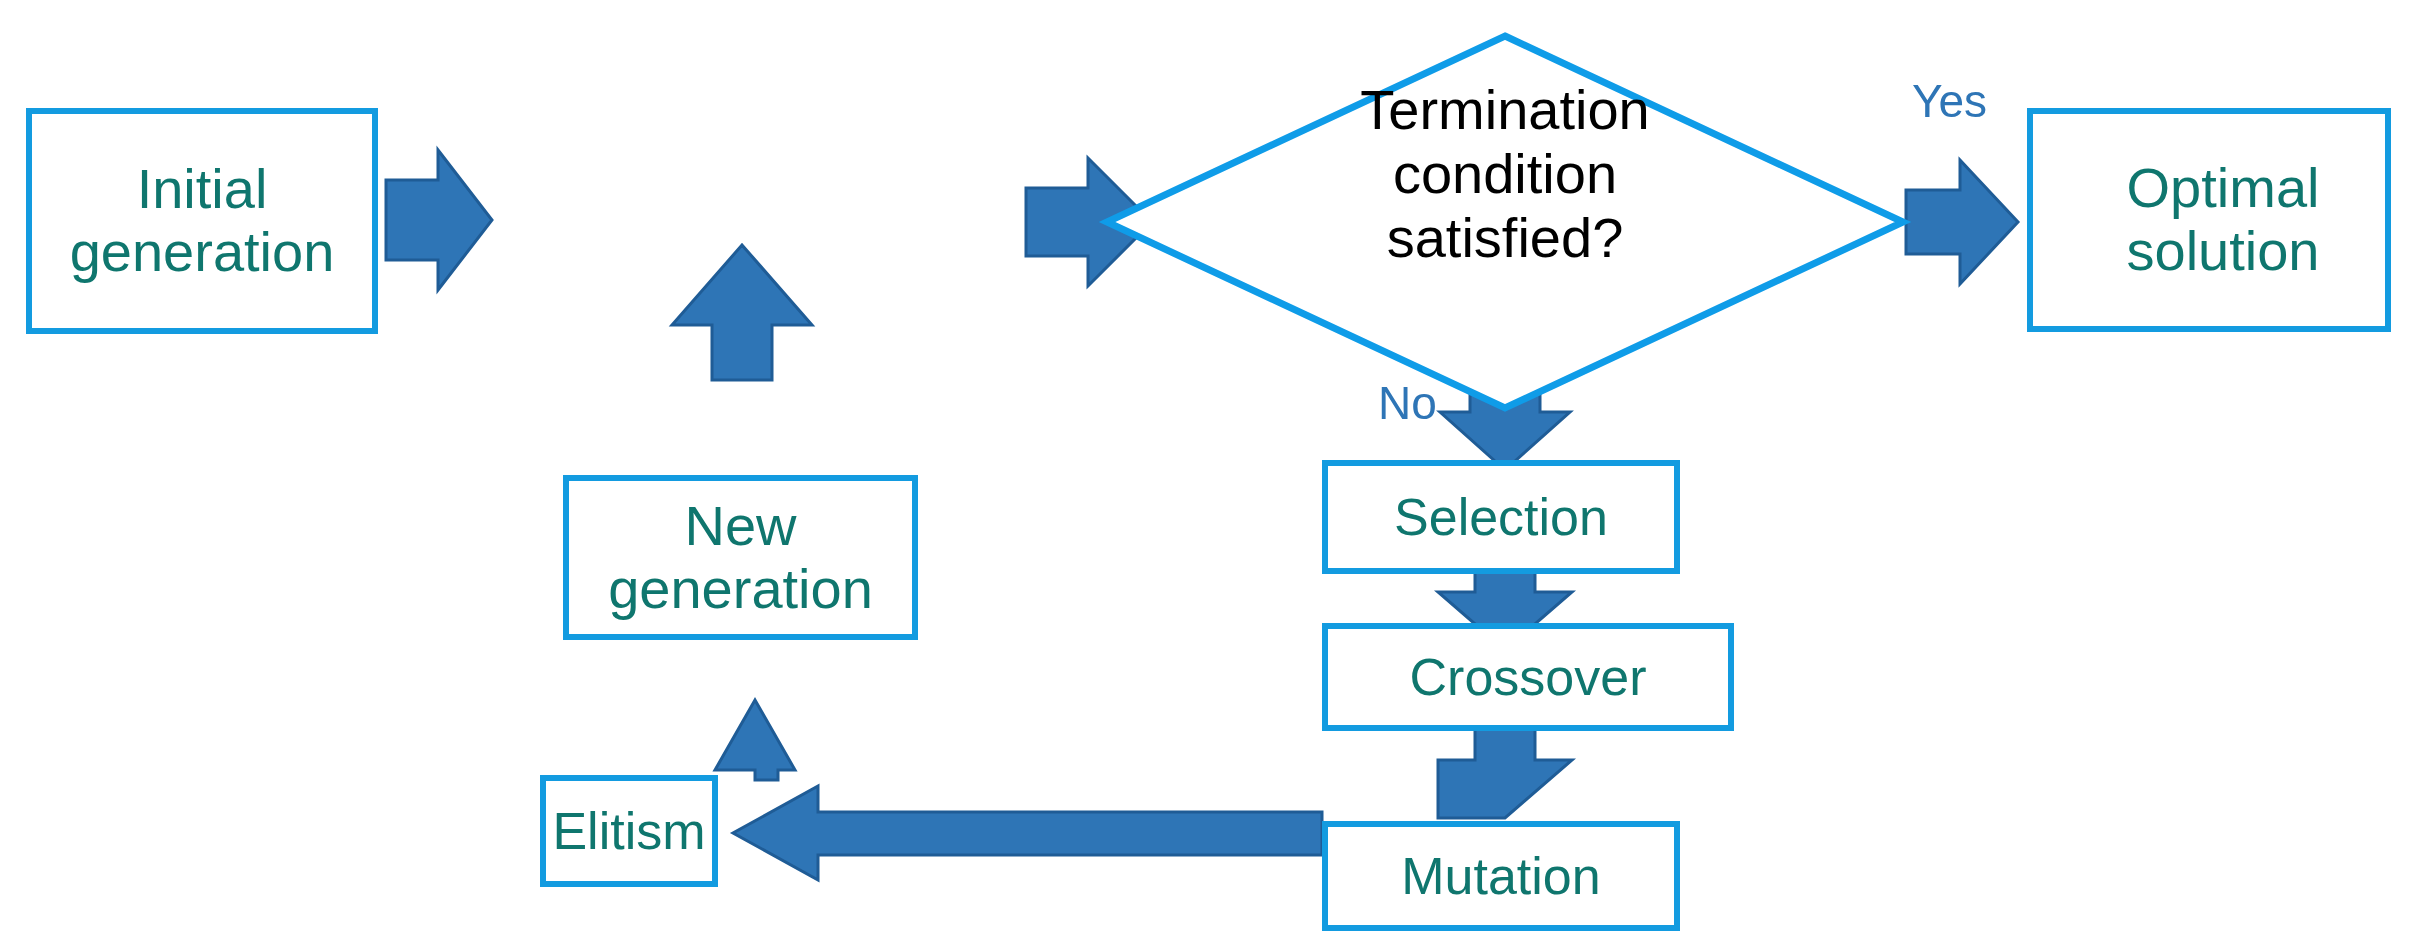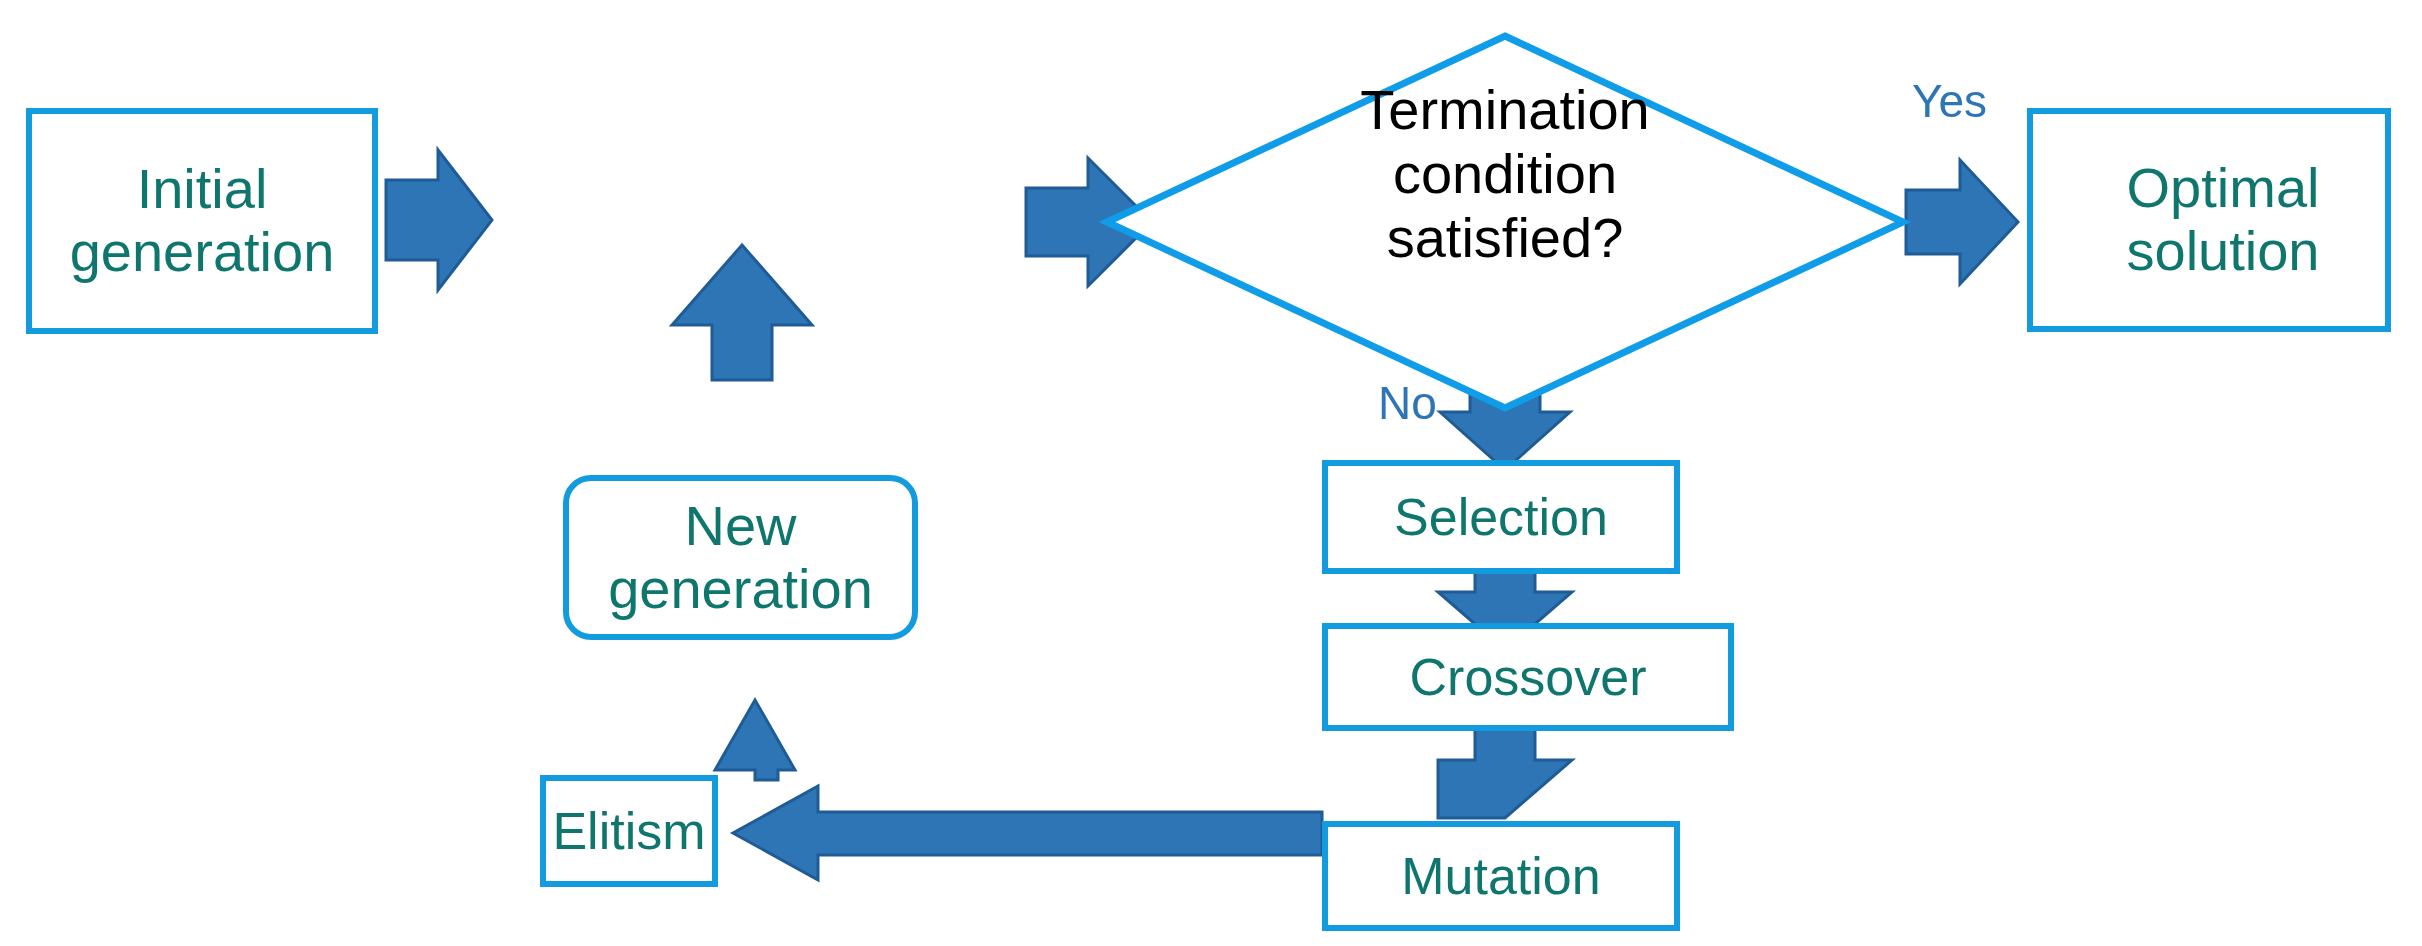--- a/index.html
+++ b/index.html
@@ -93,20 +93,20 @@
 solution</div>
 
   <div class="node rect label-mid" style="left:1322px; top:460px; width:358px; height:114px;">Selection</div>
 
   <div class="node rect label-mid" style="left:1322px; top:623px; width:412px; height:108px;">Crossover</div>
 
   <div class="node rect label-mid" style="left:1322px; top:785px; width:358px; height:110px;margin-top:36px;">Mutation</div>
 
   <div class="node rect label-mid" style="left:540px; top:775px; width:178px; height:112px;">Elitism</div>
 
-  <div class="node rect label-big" style="left:563px; top:475px; width:355px; height:165px;border-radius:28px;">New
+  <div class="node rect label-big" style="left:563px; top:475px; width:355px; height:165px;">New
 generation</div>
 
   <div class="edge-label" style="left:1912px; top:78px;">Yes</div>
 
   <div class="edge-label" style="left:1370px; top:380px;margin-left:8px;">No</div>
 
 </div>
 
 </body></html>

